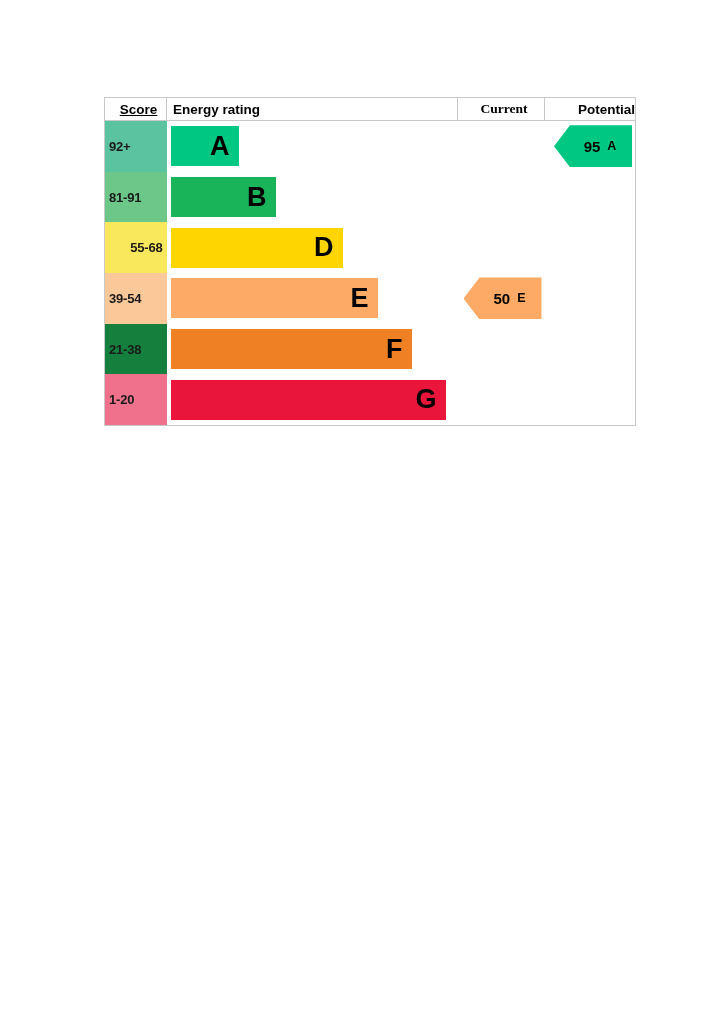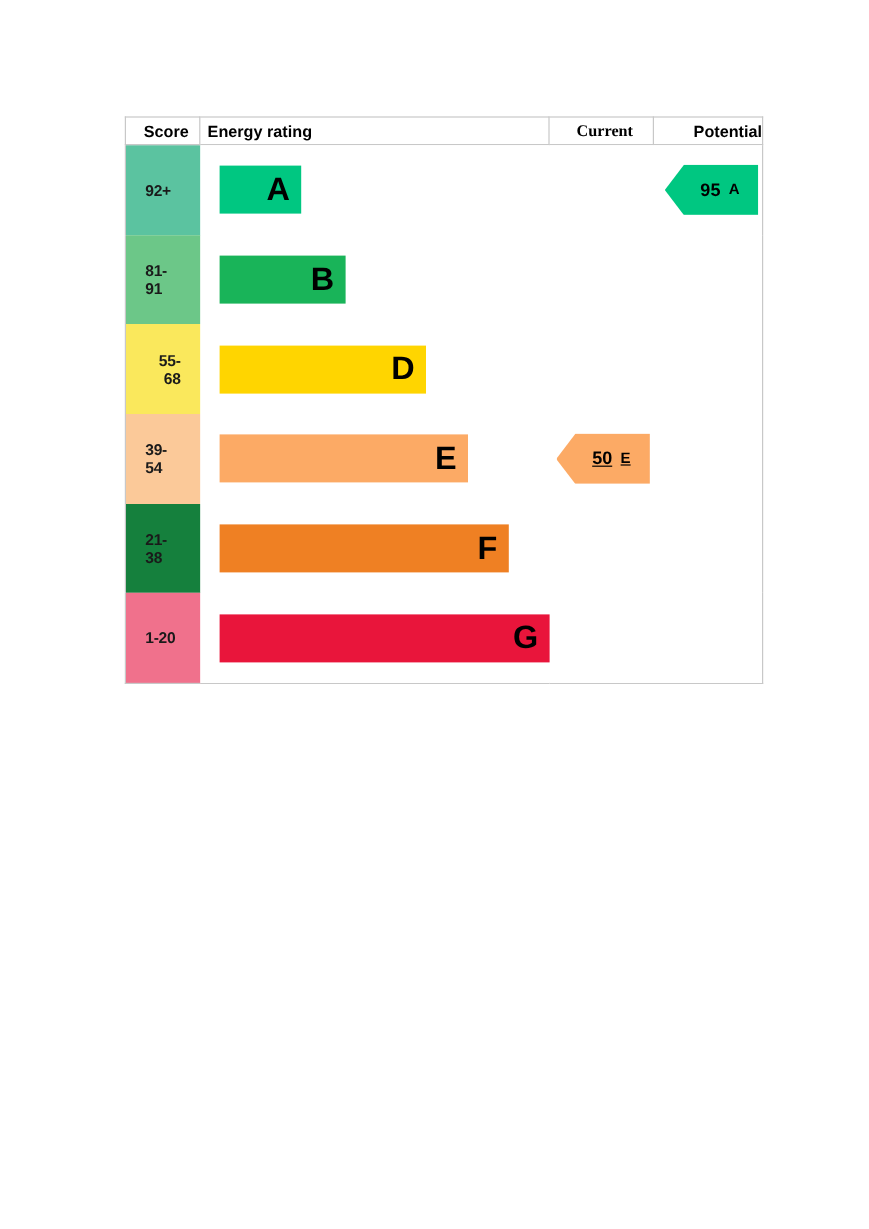--- a/index.html
+++ b/index.html
@@ -42,27 +42,27 @@
     height: 22px;
     padding: 0 0 0 6px;
     margin: 0;
     font-size: 13.5px;
     font-weight: bold;
     color: #000000;
     background: #ffffff;
     vertical-align: middle;
     white-space: nowrap;
   }
-  th.th-score     { text-align: center; padding-left: 0; }
+  th.th-score     { text-align: center; padding-left: 0; text-decoration: underline; }
   th.th-rating    { text-align: left; }
   th.th-current   { text-align: center; padding-left: 0; font-family: Liberation Serif, serif; }
   th.th-potential { text-align: right; padding-left: 0; }
 
   table.epc td {
-    padding: 16px;
+    padding: 4px;
     margin: 0;
     border: 0;
     height: 42.7px;
     vertical-align: middle;
   }
 
   td.score-cell {
     font-size: 13px;
     font-weight: bold;
     color: #1a1a1a;
@@ -190,21 +190,21 @@
       </tr>
 
       <tr>
         <td class="score-cell" style="background: rgb(251, 201, 153); margin-left: 39px;">39-54</td>
         <td class="rating-cell">
           <div class="bar" style="background: rgb(252, 170, 101); width: 207px;">
             <span class="letter">E</span>
           </div>
         </td>
         <td class="current-cell">
-          <div class="arrow" id="current-arrow" style="background: rgb(252, 170, 101); right: 3px; width: 78px; text-decoration: underline;">
+          <div class="arrow" id="current-arrow" style="background: rgb(252, 170, 101); right: 3px; width: 78px;">
             <span class="num">50</span>
             <span class="ltr">E</span>
           </div>
         </td>
         <td class="potential-cell"></td>
       </tr>
 
       <tr>
         <td class="score-cell" style="background: #15803d;">21-38</td>
         <td class="rating-cell">

